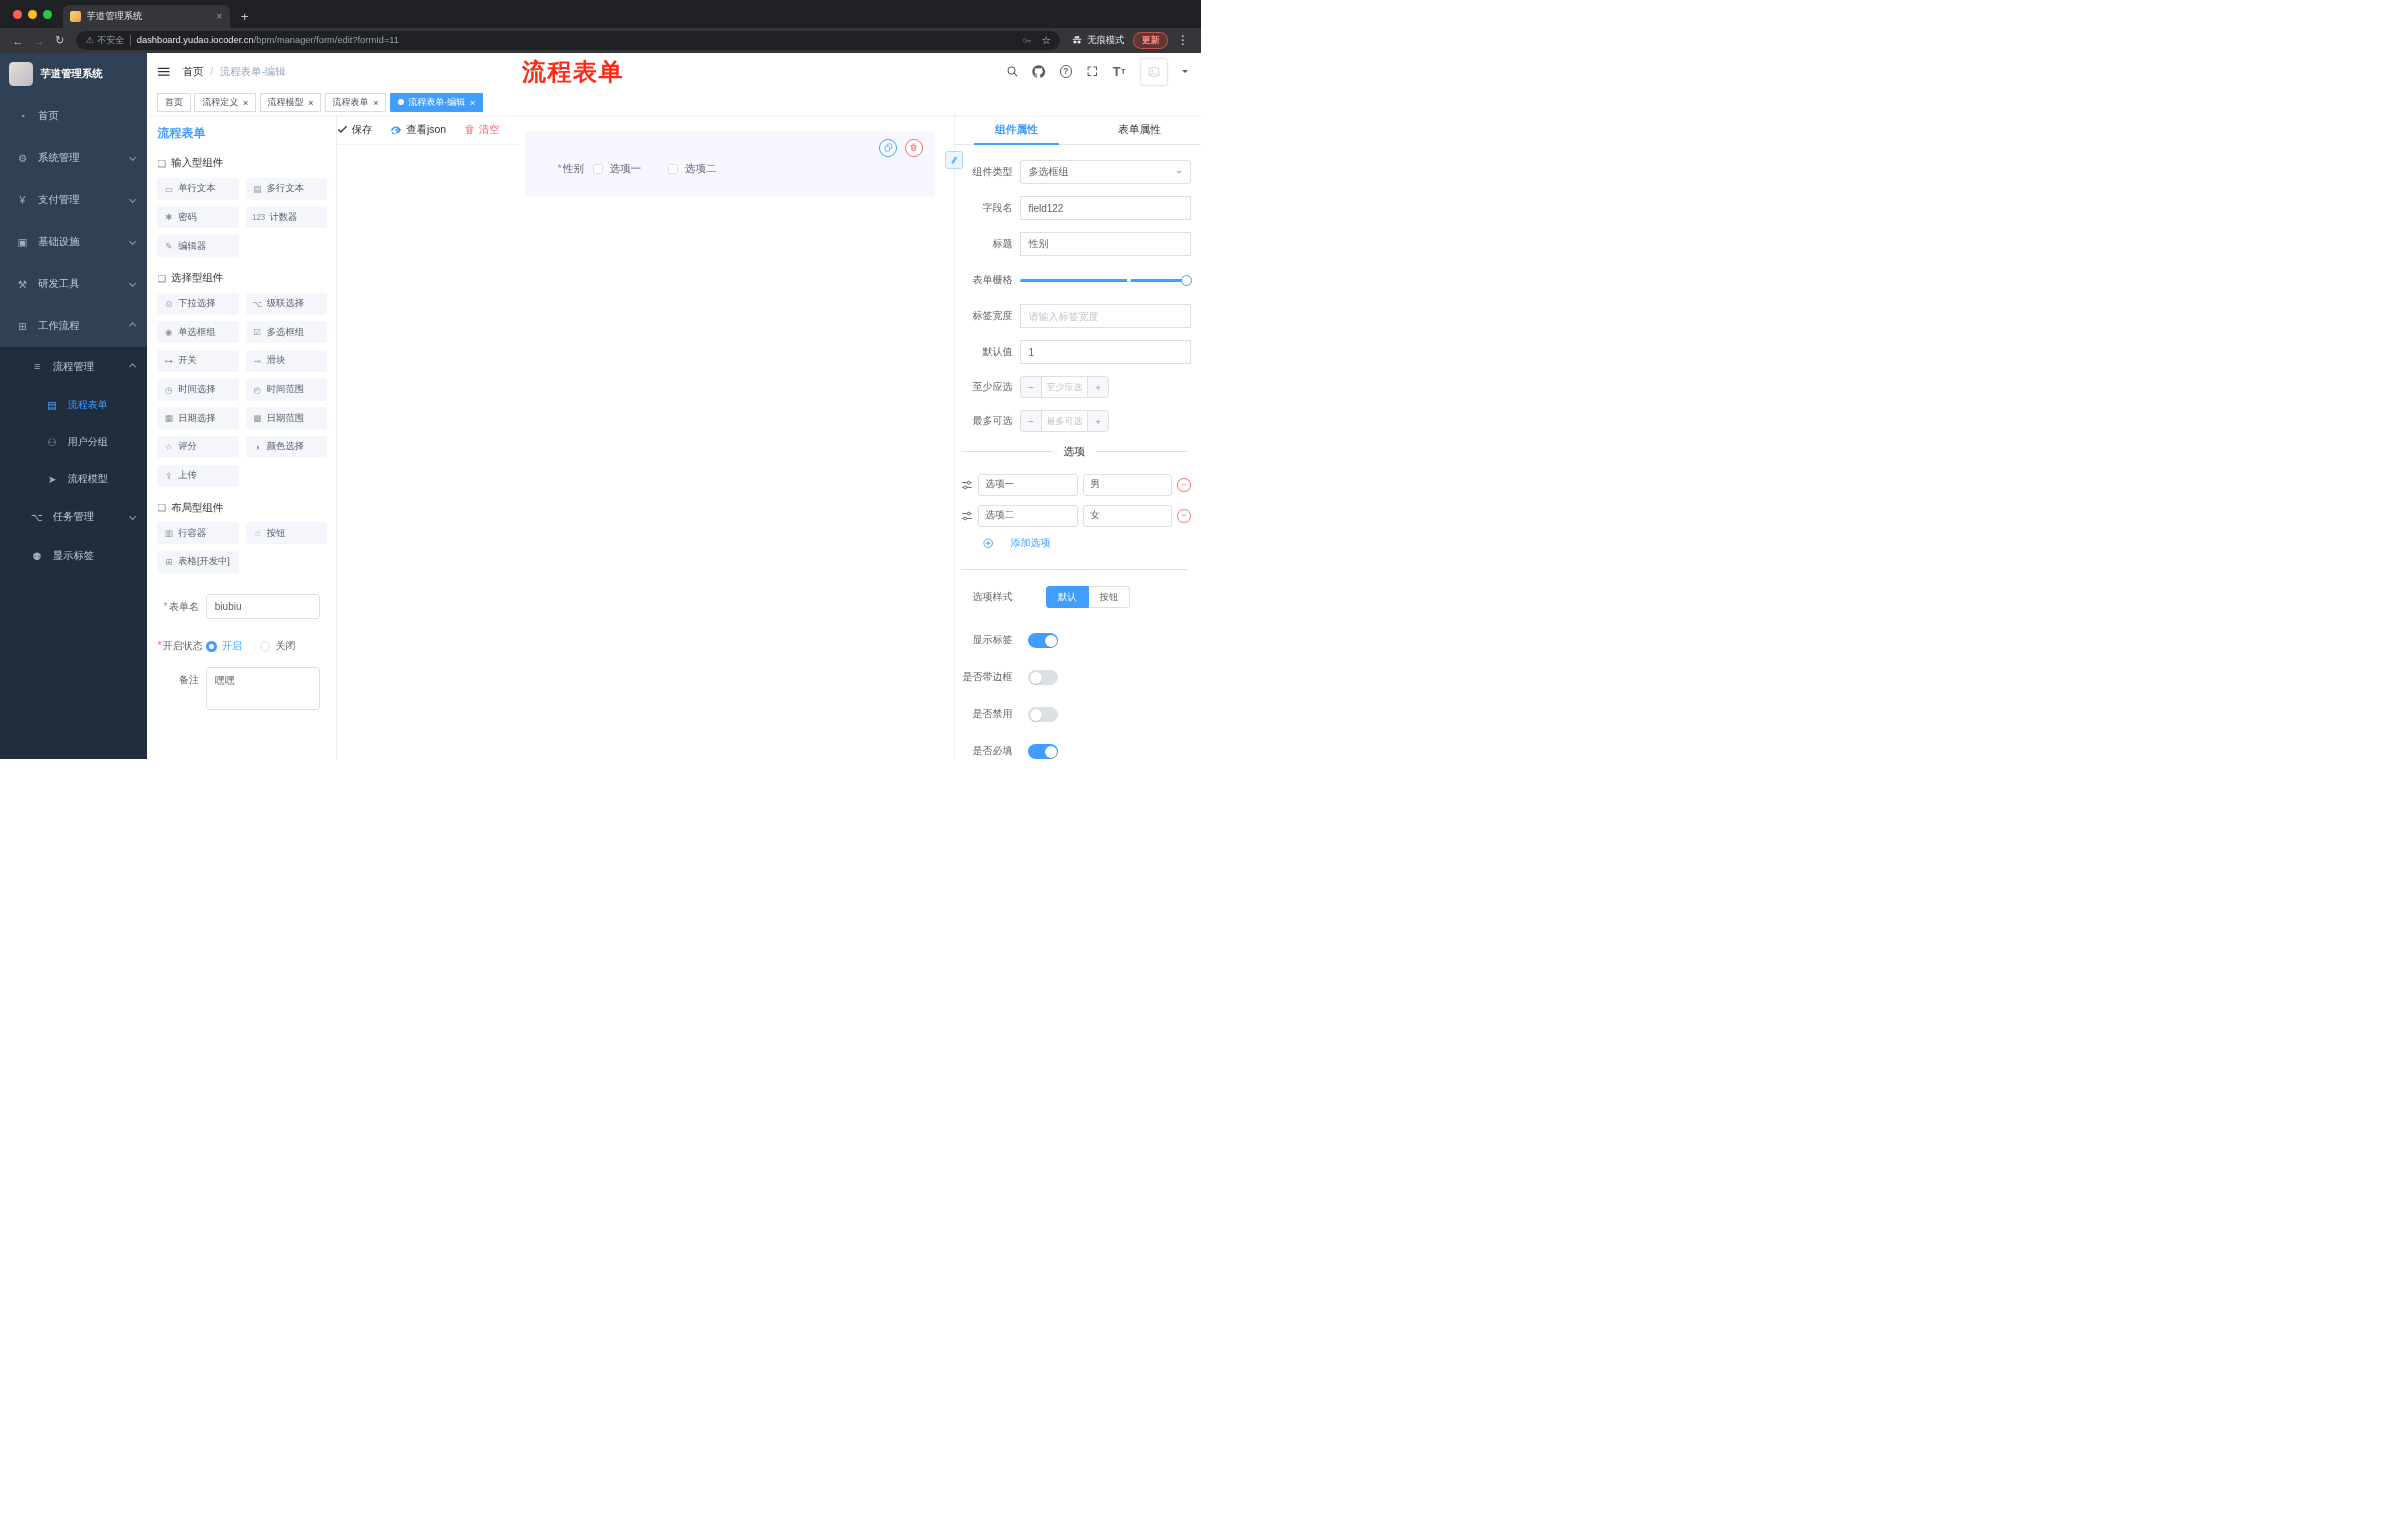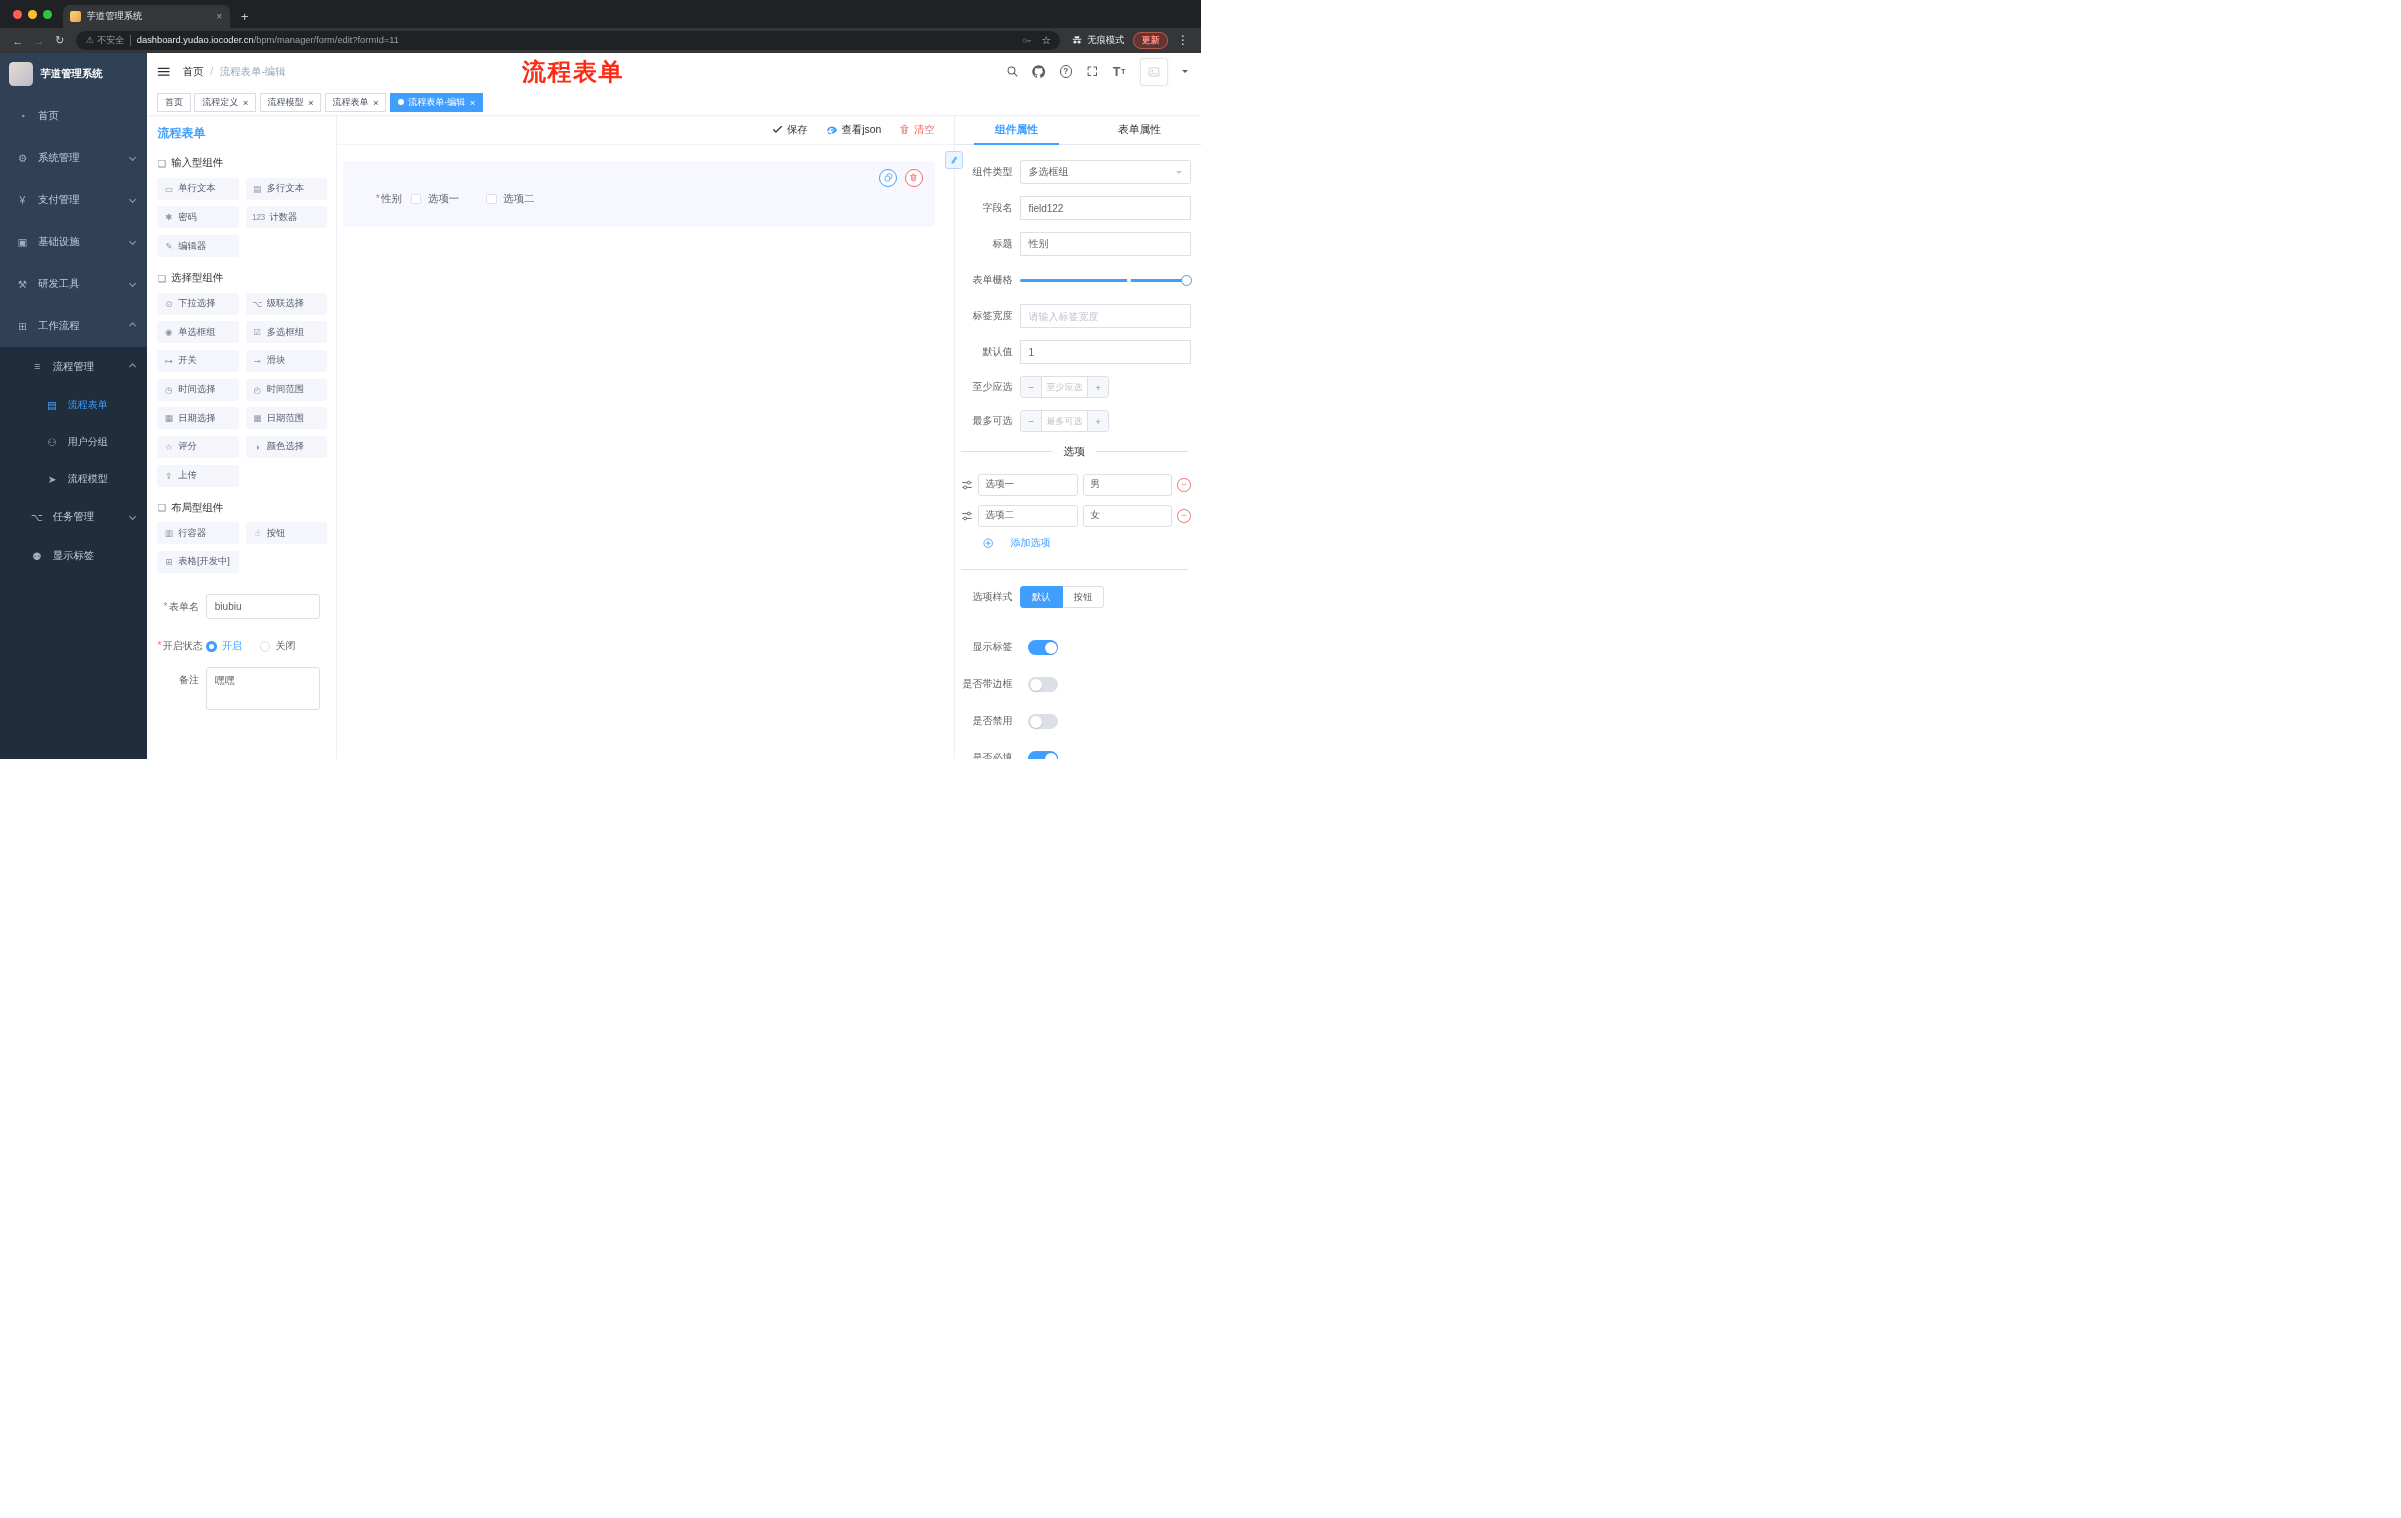--- a/index.html
+++ b/index.html
@@ -92,21 +92,21 @@
   .star-req { color:#f56c6c; margin-right:1.5px; }
   .meta-input { width:114px; height:25px; border:0.7px solid #dcdfe6; border-radius:3px; padding:0 7.4px; font-size:10px; color:#606266; font-family:inherit; outline:none; }
   .radio-row { display:flex; align-items:center; gap:18px; padding-top:6.7px; }
   .radio { display:flex; align-items:center; gap:5.2px; font-size:10px; color:#606266; cursor:pointer; }
   .rdot { width:10.4px; height:10.4px; border-radius:50%; border:0.7px solid #dcdfe6; background:#fff; }
   .radio.sel .rdot { border:3.3px solid #409eff; }
   .radio.sel .rlabel { color:#409eff; }
   .meta-ta { width:114px; height:43px; border:0.7px solid #dcdfe6; border-radius:3px; padding:5.2px 7.4px; font-size:10px; color:#606266; font-family:inherit; resize:none; outline:none; }
 
   
-  .centercol { flex:1; display:flex; flex-direction:column; min-width:0; }
+  .centercol { flex:1; display:flex; flex-direction:row; min-width:0; }
   .actions { height:30px; border-bottom:0.7px solid #f2f3f5; display:flex; align-items:center; justify-content:flex-end; gap:18px; padding-right:19.3px; font-size:10.4px; flex-shrink:0; }
   .act { display:flex; align-items:center; gap:3.7px; cursor:pointer; color:#303133; }
   .act .aicon { display:flex; }
   .act.viewjson .aicon { color:#409eff; }
   .act.clear { color:#f56c6c; }
   .canvas { flex:1; padding:16.3px 19.3px 0 6px; overflow:hidden; }
   .frow { display:flex; align-items:center; }
   .flabel { width:68px; flex-shrink:0; text-align:right; padding-right:9px; font-size:10.4px; color:#606266; white-space:nowrap; }
   .phone-row { margin-bottom:13.4px; }
   .cinput { flex:1; height:27px; border:0.7px solid #dcdfe6; border-radius:3px; padding:0 9px; font-size:10.4px; color:#606266; font-family:inherit; background:#fff; outline:none; min-width:0; }
@@ -145,21 +145,21 @@
   .stepmid { flex:1; display:flex; align-items:center; justify-content:center; font-size:9px; color:#c0c4cc; white-space:nowrap; overflow:hidden; }
   .pdivider { position:relative; height:0.7px; background:#dcdfe6; margin:19.3px 3px 22px 0; }
   .pdivider .dtext { position:absolute; left:50%; top:50%; transform:translate(-50%,-50%); background:#fff; padding:0 10.4px; font-size:10.8px; color:#303133; font-weight:500; white-space:nowrap; }
   .pdivider.plain { margin:19.3px 3px 16.3px 0; }
   .opt-row { display:flex; align-items:center; gap:5.2px; margin-bottom:9px; }
   .opt-handle { color:#606266; display:flex; flex-shrink:0; cursor:grab; }
   .opt-name { flex:1.15; } .opt-val { flex:1; }
   .opt-input { height:22px; border:0.7px solid #dcdfe6; border-radius:3px; padding:0 6px; font-size:9.7px; color:#606266; font-family:inherit; outline:none; min-width:0; }
   .opt-del { width:13.4px; height:13.4px; border-radius:50%; border:1.1px solid #f56c6c; color:#f56c6c; display:flex; align-items:center; justify-content:center; font-size:9px; line-height:1; cursor:pointer; flex-shrink:0; }
   .add-opt { display:flex; align-items:center; gap:17px; color:#409eff; font-size:10px; margin:3px 0 0 22px; cursor:pointer; }
-  .segrow { margin-bottom:32px; }
+  .segrow { margin-bottom:25px;gap:26px; }
   .seg { display:flex; }
   .seg-btn { height:22px; padding:0 11px; display:flex; align-items:center; font-size:9.3px; border:0.7px solid #dcdfe6; background:#fff; color:#606266; cursor:pointer; }
   .seg-btn.first { border-radius:3px 0 0 3px; }
   .seg-btn.last { border-radius:0 3px 3px 0; border-left:none; }
   .seg-btn.on { background:#409eff; border-color:#409eff; color:#fff; }
   .swrow { display:flex; align-items:flex-start; margin-bottom:22px;gap:8px; }
   .switch { width:30px; height:15px; border-radius:7.4px; background:#dcdfe6; position:relative; cursor:pointer; flex-shrink:0; }
   .switch::after { content:""; position:absolute; top:1.5px; left:1.5px; width:12px; height:12px; border-radius:50%; background:#fff; box-shadow:0 0.7px 1.5px rgba(0,0,0,.2); }
   .switch.on { background:#409eff; }
   .switch.on::after { left:auto; right:1.5px; }

